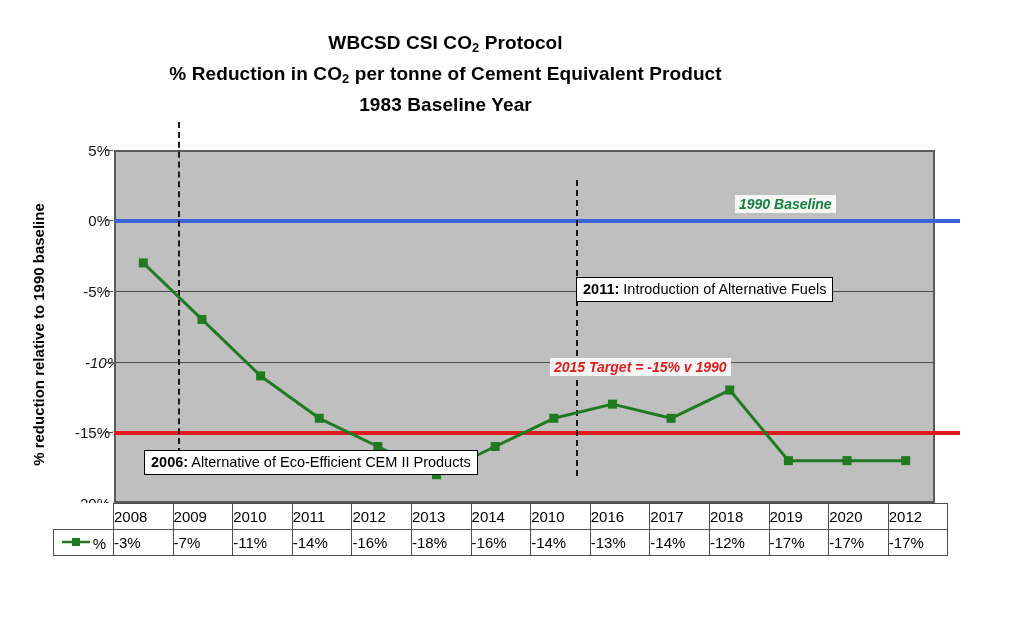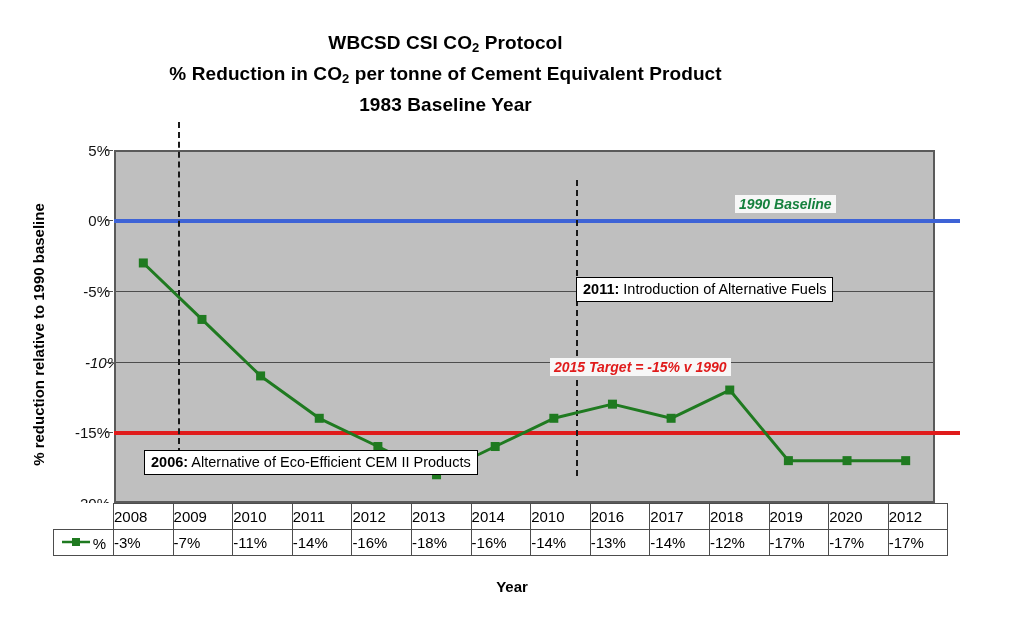--- a/index.html
+++ b/index.html
@@ -187,14 +187,13 @@
           <td class="yearcell">-13%</td>
           <td class="yearcell">-14%</td>
           <td class="yearcell">-12%</td>
           <td class="yearcell">-17%</td>
           <td class="yearcell">-17%</td>
           <td class="yearcell">-17%</td>
         </tr>
   </tbody>
     </table>
 
-  <div class="xlabel">Year</div>
 </div>
 
 </body></html>

